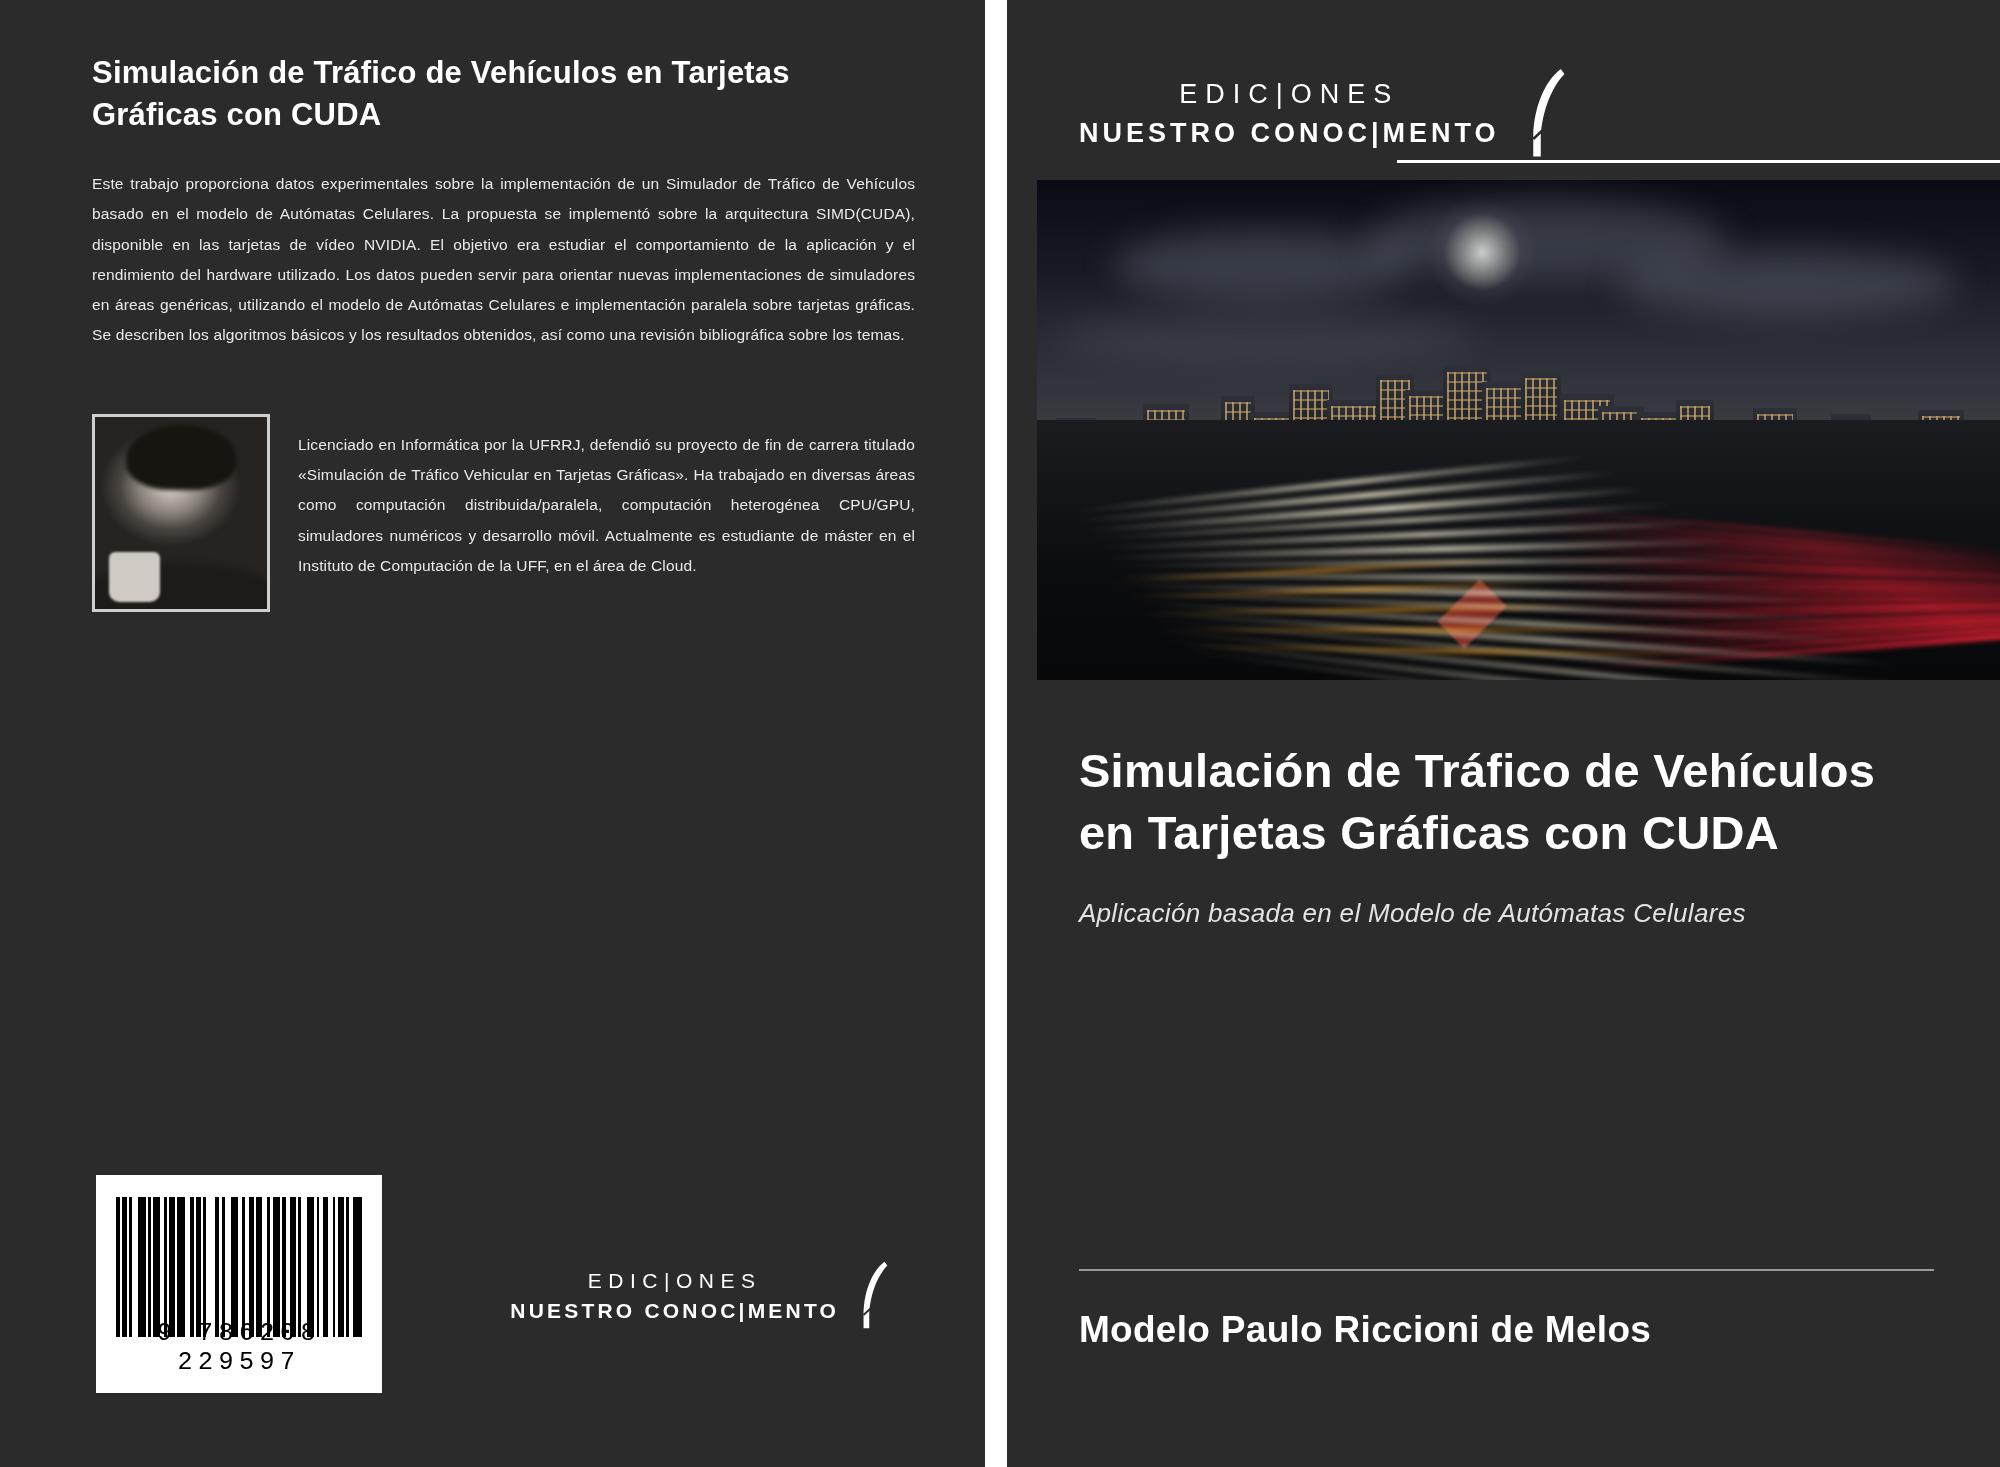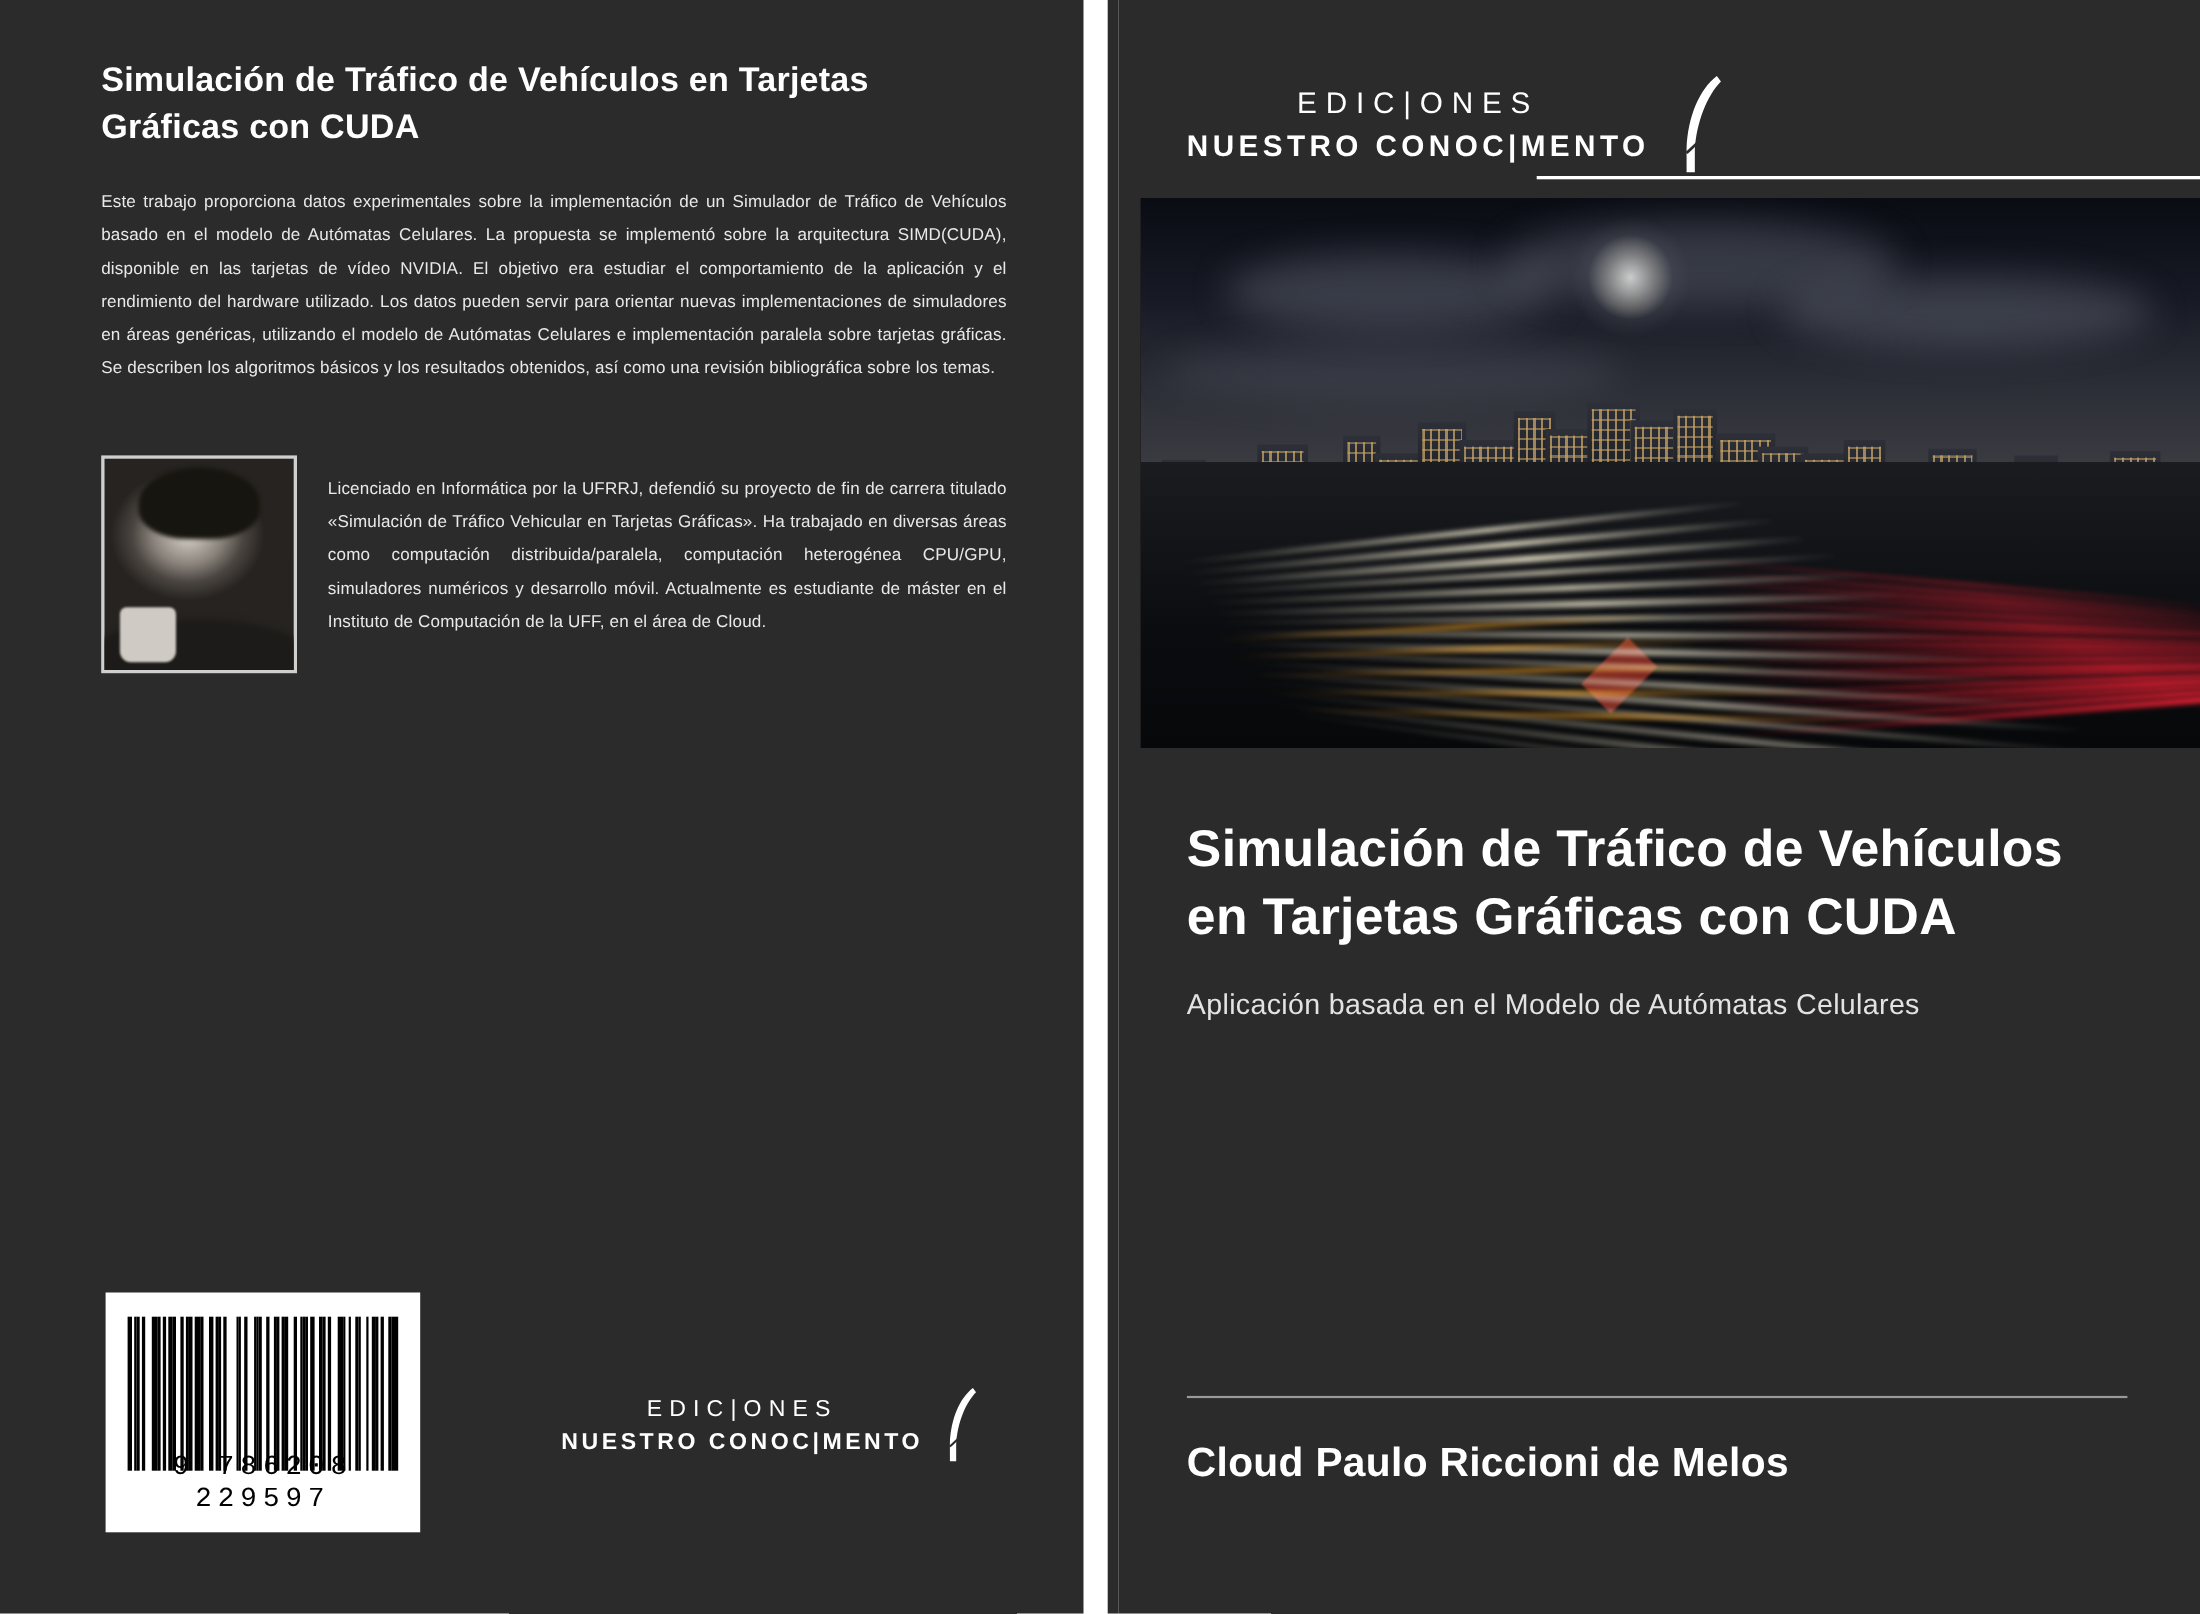--- a/index.html
+++ b/index.html
@@ -287,20 +287,21 @@
     color: #ffffff;
     font-size: 47px;
     font-weight: bold;
     line-height: 1.32;
     margin: 0 0 34px 0;
     letter-spacing: 0.3px;
   }
   .front-subtitle {
     color: #e3e3e3;
     font-size: 26px;
+    font-style: italic;
     margin: 0;
     letter-spacing: 0.3px;
   }
   .author-rule {
     position: absolute;
     left: 62px;
     right: 66px;
     bottom: 196px;
     height: 2px;
     background: #9a9a9a;
@@ -543,16 +544,16 @@
           <div class="trail amber" style="left:132px;top:464px;width:540px;height:4px;transform:rotate(1deg);opacity:.75"></div>
         </div>
     </div>
 
     <div class="front-text">
       <h1 class="front-title">Simulación de Tráfico de Vehículos en Tarjetas Gráficas con CUDA</h1>
       <p class="front-subtitle">Aplicación basada en el Modelo de Autómatas Celulares</p>
     </div>
 
     <div class="author-rule"></div>
-    <div class="front-author">Cloud Paulo Riccioni de Melos</div>
+    <div class="front-author">Modelo Paulo Riccioni de Melos</div>
   </section>
 
 </div>
 
 </body></html>

